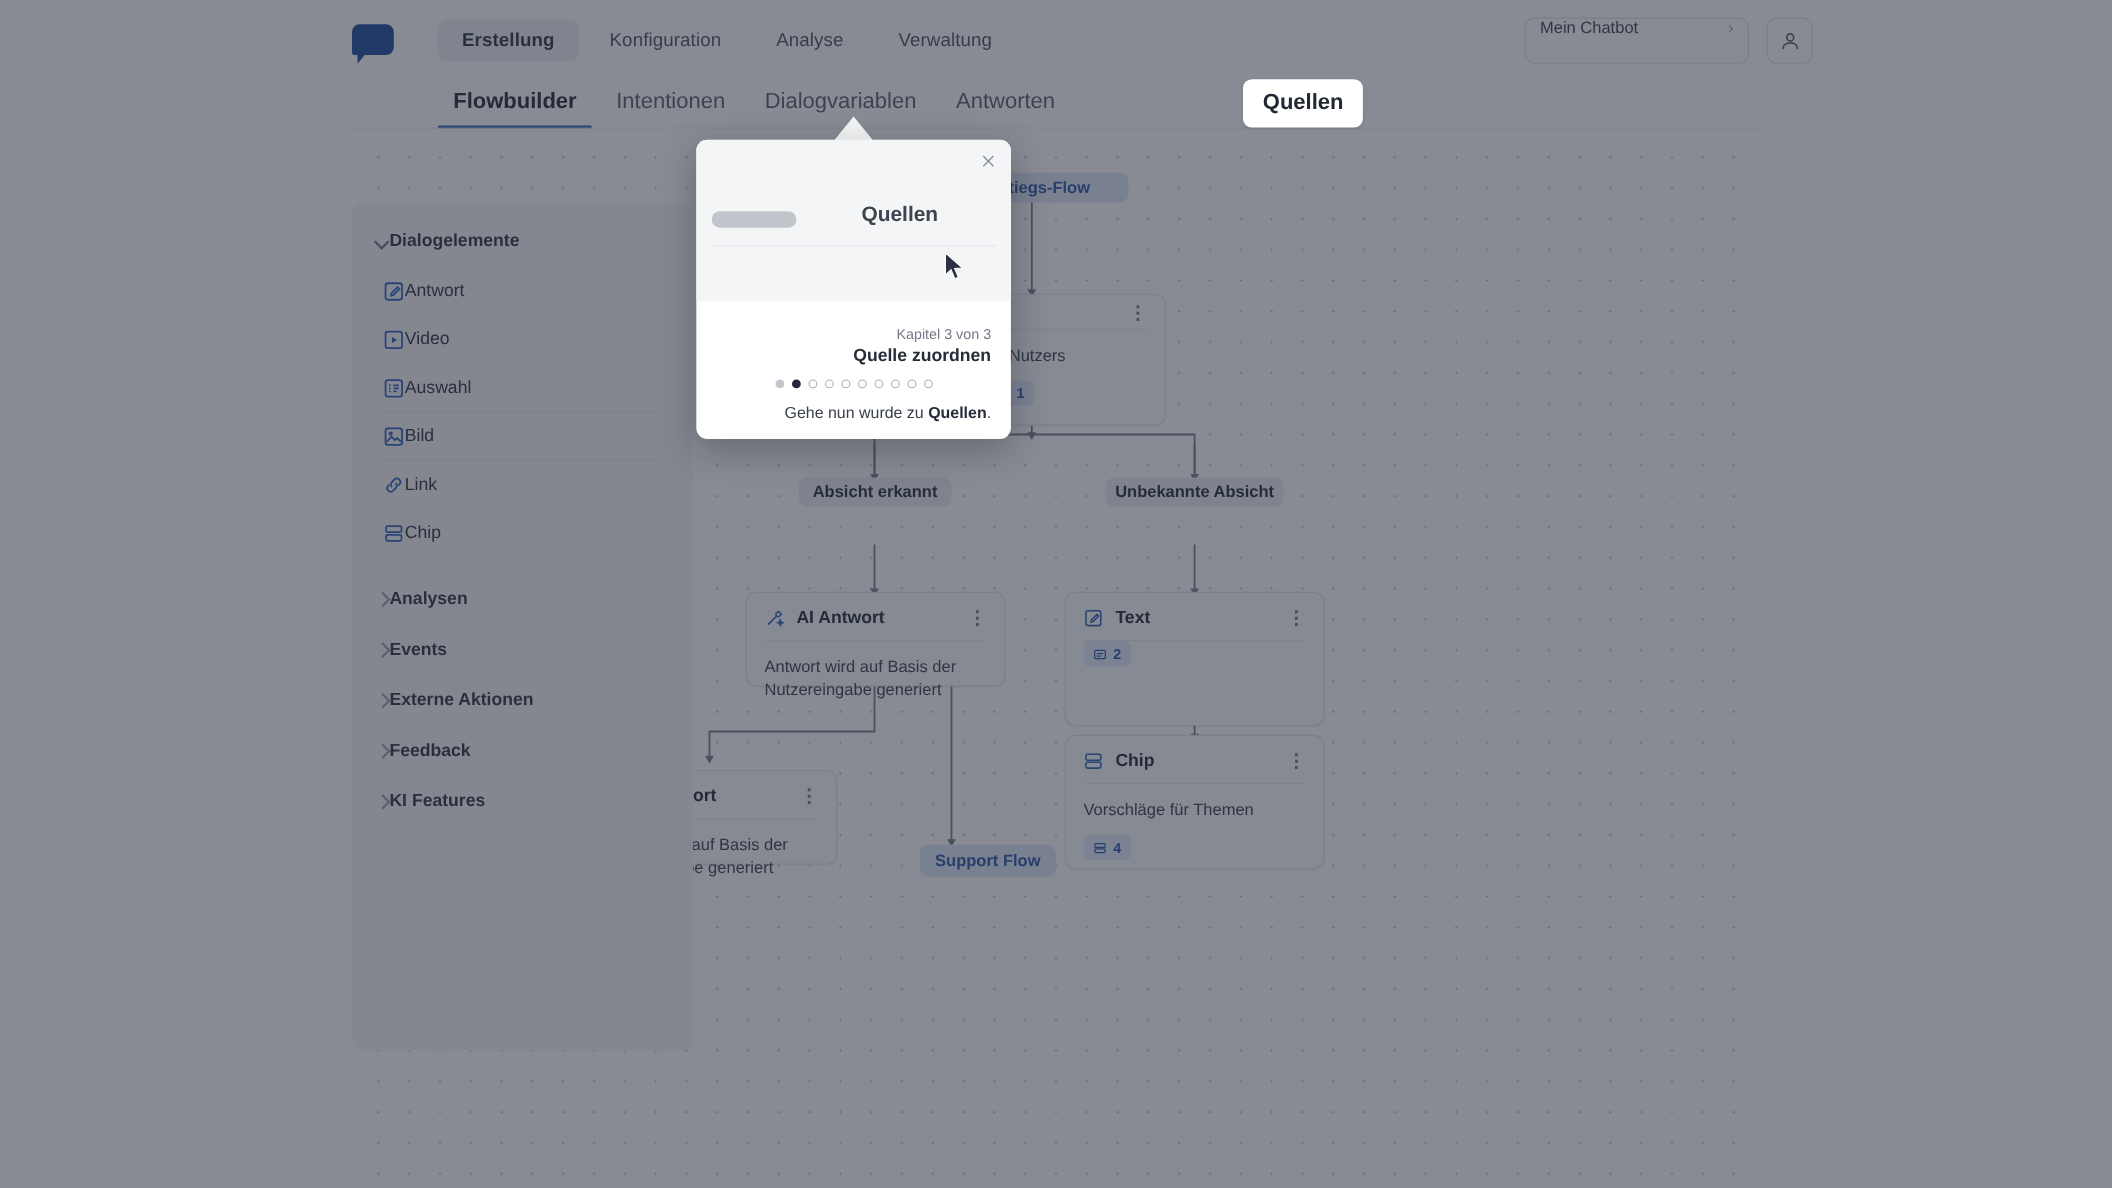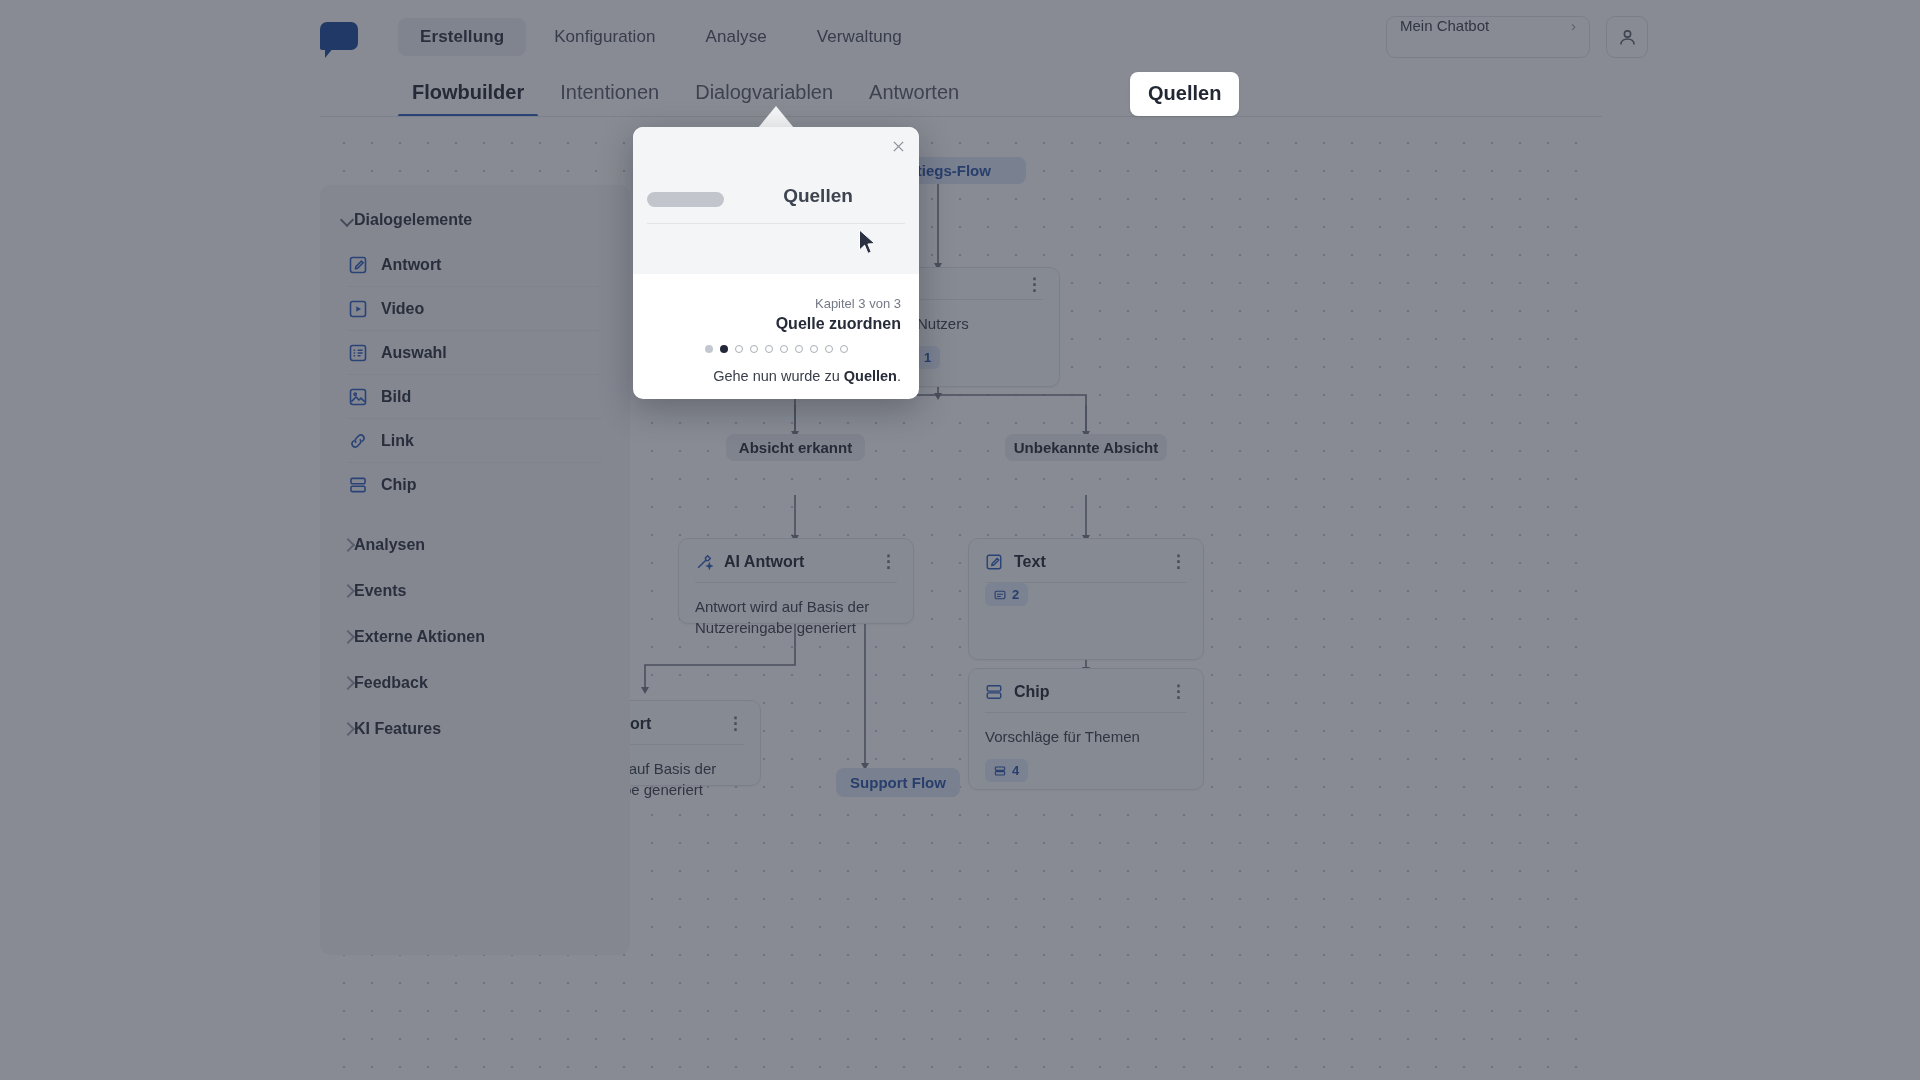--- a/index.html
+++ b/index.html
@@ -83,22 +83,22 @@
     content:""; position:absolute; left:0; top:1px; width:8px; height:8px;
     border-right:2px solid #6b7180; border-bottom:2px solid #6b7180;
     transform: rotate(45deg);
   }
   .chev-r::after {
     content:""; position:absolute; left:1px; top:1px; width:8px; height:8px;
     border-right:2px solid #9aa0ad; border-bottom:2px solid #9aa0ad;
     transform: rotate(-45deg);
   }
   .el-item {
-    margin: 0 28px; height: 44px; display:flex; align-items:center; gap: 13px;
-    border-bottom: 1px solid #e8eaee; font-size: 16px; color:#2b313d;font-weight:bold;
+    margin: 0 28px; height: 44px; display:flex; align-items:center; gap: 0;
+    border-bottom: 1px solid #e8eaee; font-size: 16px; color:#2b313d;
   }
   .el-item .ic { width: 20px; height: 20px; flex:none; display:block; }
 
   
   .pill {
     position:absolute; background:#eceef2; border-radius: 8px;
     font-size: 15px; color:#262c38; font-weight: 700;
     display:flex; align-items:center; justify-content:center;
   }
   .pill.blue { background:#dde6f8; color:#2b55a8; }

